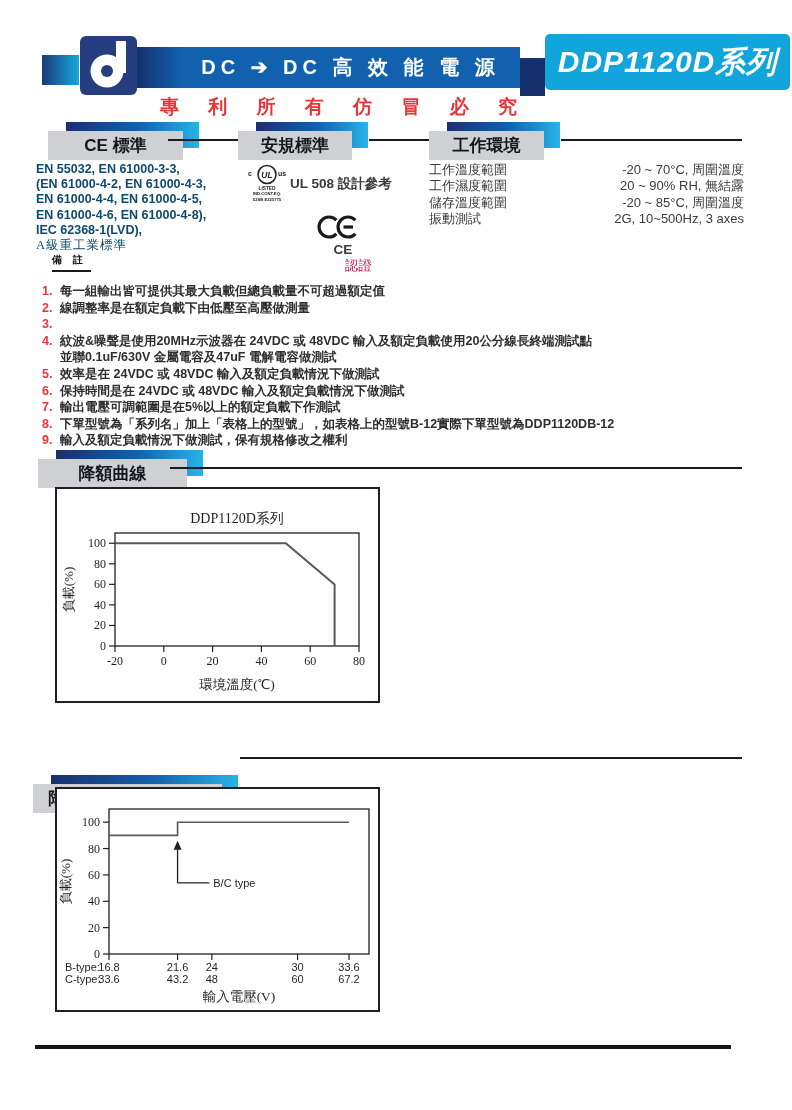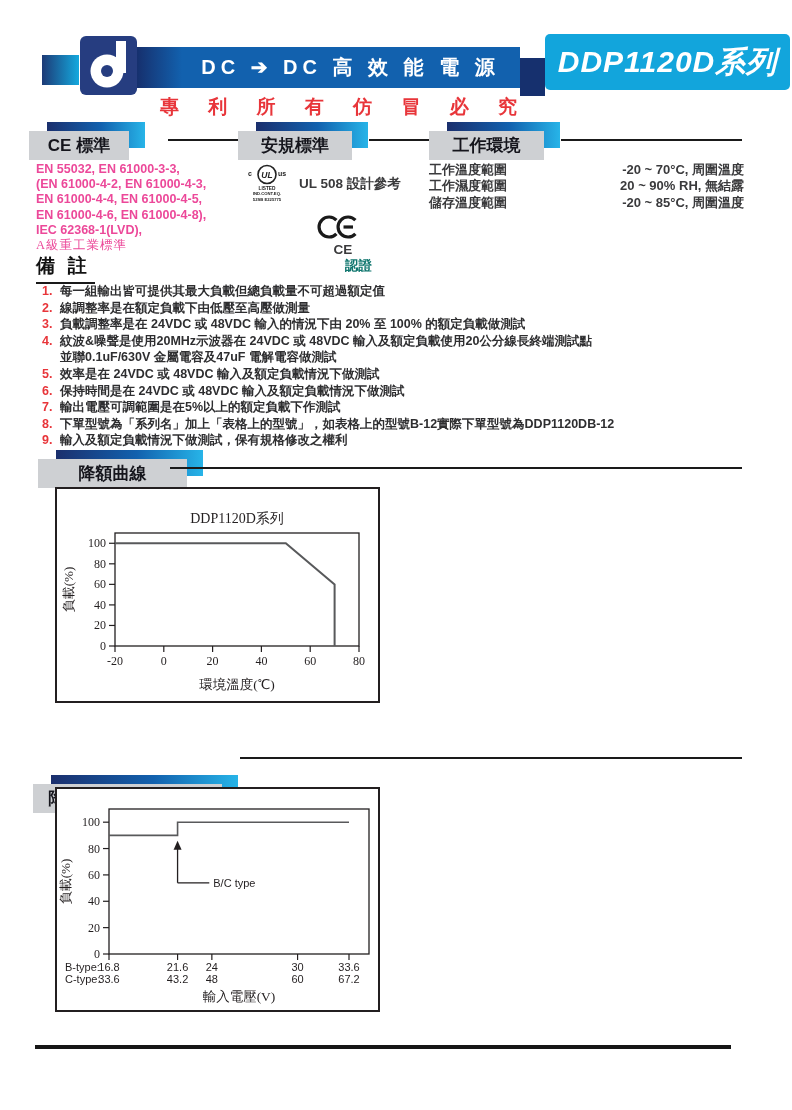--- a/index.html
+++ b/index.html
@@ -26,35 +26,35 @@
   .sec-head{position:absolute;height:38px;}
   .sec-head .grad{position:absolute;left:18px;right:0;top:0;height:26px;
                   background:linear-gradient(90deg,#1b2f6d,#1261ae 55%,#27b4e8);}
   .sec-head .label{position:absolute;left:0;top:9px;height:29px;right:16px;background:#ced0d3;
                    display:flex;align-items:center;justify-content:center;
                    font-weight:bold;font-size:17px;color:#15151c;white-space:nowrap;}
   .hline{position:absolute;height:2px;background:#1a1a1a;}
 
   
   .ce-lines{left:36px;top:162px;width:205px;font-size:12.5px;font-weight:bold;
-            line-height:15.2px;color:#ec4899;white-space:nowrap;}
+            line-height:15.2px;color:#0c4a6e;white-space:nowrap;}
   .ce-lines .light{font-weight:normal;font-family:"Liberation Serif",serif;letter-spacing:1px;}
   .safety-block{left:246px;top:164px;width:185px;}
   .safety-row{display:flex;align-items:flex-start;}
   .safety-row.second{margin-top:10px;align-items:center;flex-direction:column;}
-  .safety-label{font-size:13.5px;font-weight:bold;color:#3a3a3c;margin-left:9px;padding-top:11px;white-space:nowrap;}
+  .safety-label{font-size:13.5px;font-weight:bold;color:#3a3a3c;margin-left:0;padding-top:11px;white-space:nowrap;}
   .safety-label2{font-size:13.5px;font-weight:bold;color:#3a3a3c;margin-left:9px;white-space:nowrap;}
-  .safety-label3{font-size:13.5px;font-weight:bold;color:#0f766e;margin-left:40px;white-space:nowrap;}
+  .safety-label3{font-size:13.5px;font-weight:normal;color:#be185d;margin-left:40px;white-space:nowrap;}
   .env-block{left:429px;top:162px;width:315px;}
-  .env-row{display:flex;justify-content:space-between;font-size:13px;font-weight:bold;
+  .env-row{display:flex;justify-content:space-between;font-size:13px;font-weight:normal;
            color:#3a3a3c;line-height:16.3px;white-space:nowrap;}
 
   
-  .notes-title{left:36px;top:253px;font-size:19px;font-weight:bold;color:#111;
-               border-bottom:2.5px solid #1a1a1a;padding:0 4px 3px 0;letter-spacing:4px;font-family:Liberation Serif, serif;}
+  .notes-title{left:52px;top:253px;font-size:10px;font-weight:bold;color:#111;
+               border-bottom:2.5px solid #1a1a1a;padding:0 4px 3px 0;letter-spacing:4px;}
   .notes-list{left:42px;top:283px;width:740px;}
   .note-row{display:flex;font-size:12.5px;font-weight:bold;line-height:16.6px;color:#2e2e30;white-space:nowrap;}
   .note-num{color:#e8353a;width:18px;flex:none;}
   .note-cont{margin-left:18px;}
 
   
   .chartbox{position:absolute;background:#fff;border:2px solid #231f20;}
   #chart1{left:55px;top:487px;width:321px;height:212px;}
   #chart2{left:55px;top:787px;width:321px;height:221px;}
 
@@ -76,21 +76,21 @@
   </div>
   <div class="abs titlebar">
     <span>DC ➔ DC 高 效 能 電 源</span>
   </div>
   <div class="abs navy-cap"></div>
   <div class="abs badge">
     <span>DDP1120D系列</span>
   </div>
   <div class="abs slogan">專 利 所 有 仿 冒 必 究</div>
 
-  <div class="sec-head" style="left:29px;top:122px;width:116px;">
+  <div class="sec-head" style="left:48px;top:122px;width:107px;padding-left:44px;">
     <div class="grad"></div>
     <div class="label">CE 標準</div>
   </div>
   <div class="sec-head" style="left:429px;top:122px;width:131px;">
     <div class="grad"></div>
     <div class="label">工作環境</div>
   </div>
   <div class="sec-head" style="left:238px;top:122px;width:130px;">
     <div class="grad"></div>
     <div class="label">安規標準</div>
@@ -138,35 +138,38 @@
       <span>-20 ~ 70°C, 周圍溫度</span>
     </div>
     <div class="env-row">
       <span>工作濕度範圍</span>
       <span>20 ~ 90% RH, 無結露</span>
     </div>
     <div class="env-row">
       <span>儲存溫度範圍</span>
       <span>-20 ~ 85°C, 周圍溫度</span>
     </div>
+    <div class="env-row">
+      <span>振動測試</span>
+      <span>2G, 10~500Hz, 3 axes</span>
+    </div>
   </div>
 
   <div class="abs notes-title">備 註</div>
   <div class="abs notes-list">
     <div class="note-row">
       <span class="note-num">1.</span>
       <span>每一組輸出皆可提供其最大負載但總負載量不可超過額定值</span>
     </div>
     <div class="note-row">
       <span class="note-num">2.</span>
       <span>線調整率是在額定負載下由低壓至高壓做測量</span>
     </div>
     <div class="note-row">
       <span class="note-num">3.</span>
-      <span>負載調整率是在 24VDC 或 48VDC 輸入的情況下由 20% 至 100% 的額定負載做測試</span>
     </div>
     <div class="note-row">
       <span class="note-num">4.</span>
       <span>紋波&amp;噪聲是使用20MHz示波器在 24VDC 或 48VDC 輸入及額定負載使用20公分線長終端測試點</span>
     </div>
     <div class="note-row">
       <span class="note-cont">並聯0.1uF/630V 金屬電容及47uF 電解電容做測試</span>
     </div>
     <div class="note-row">
       <span class="note-num">5.</span>

